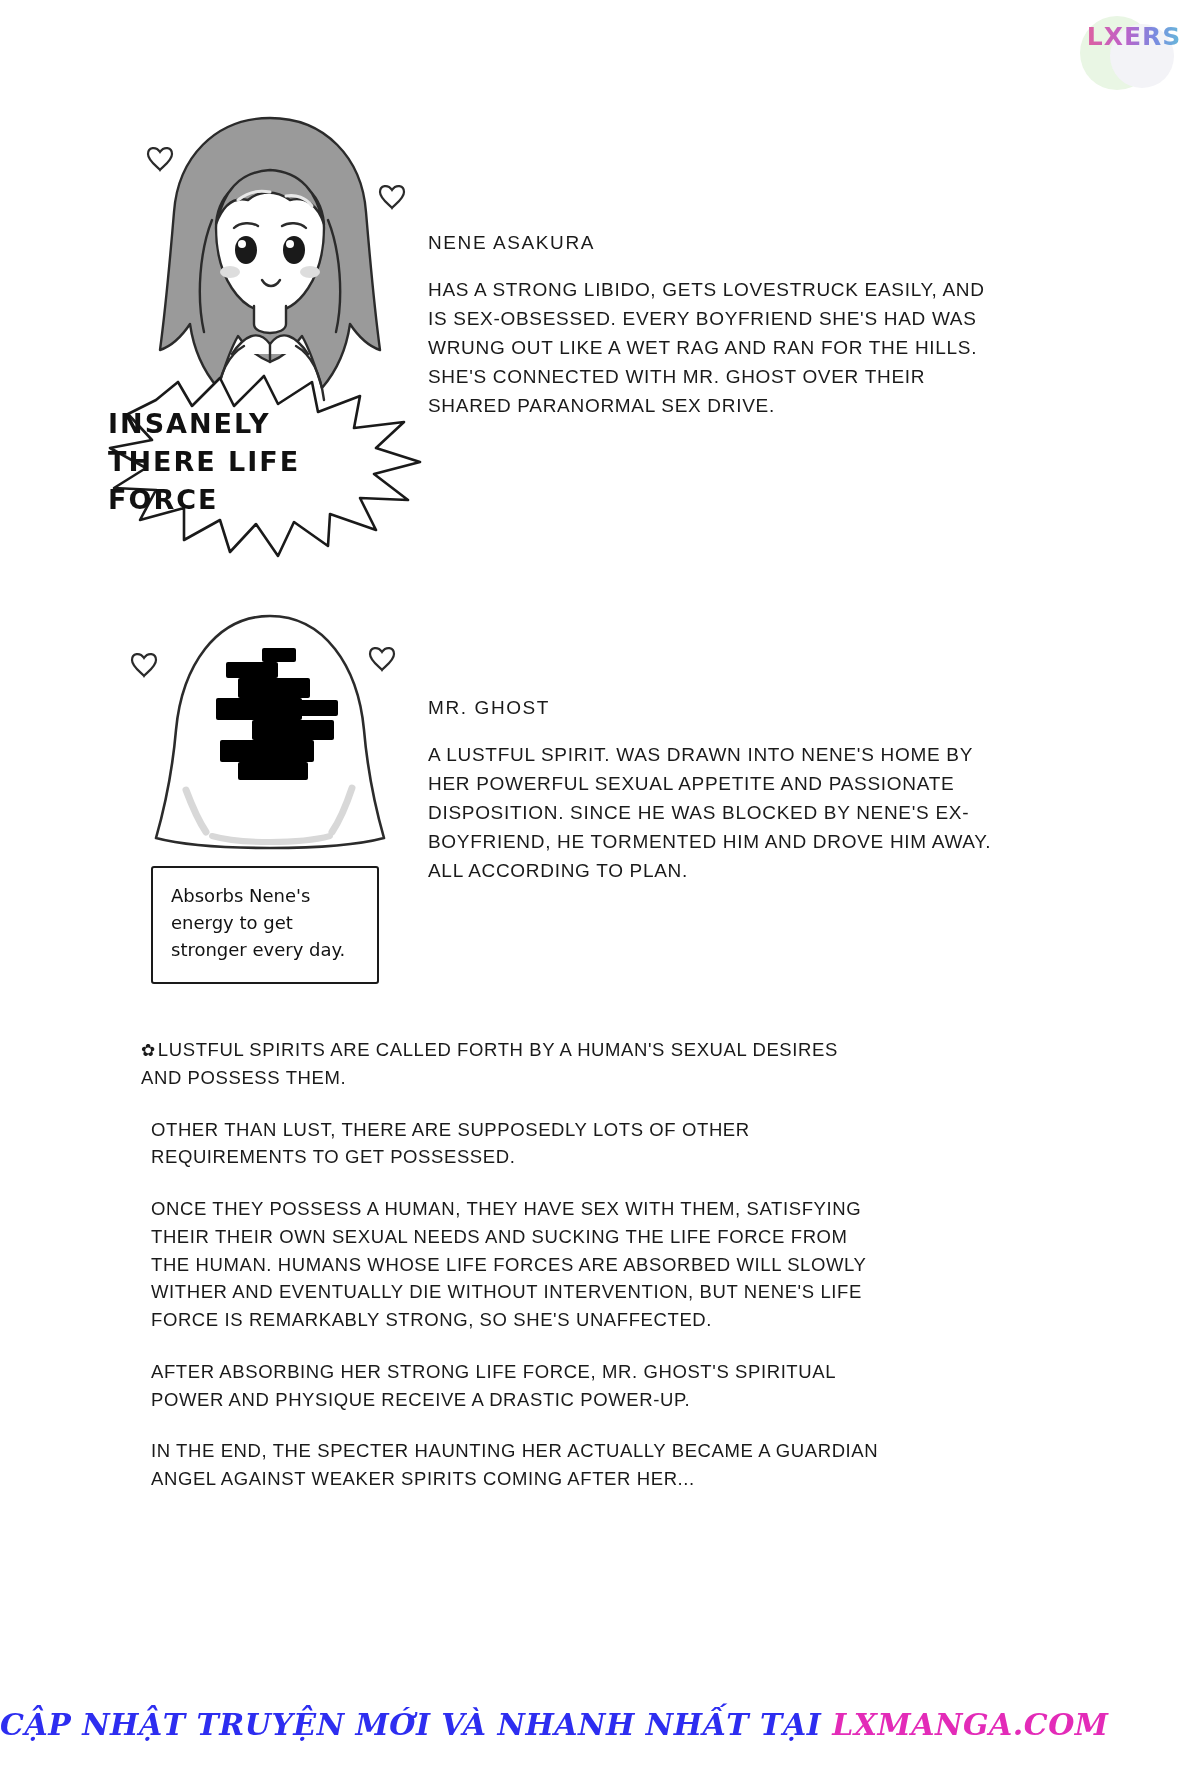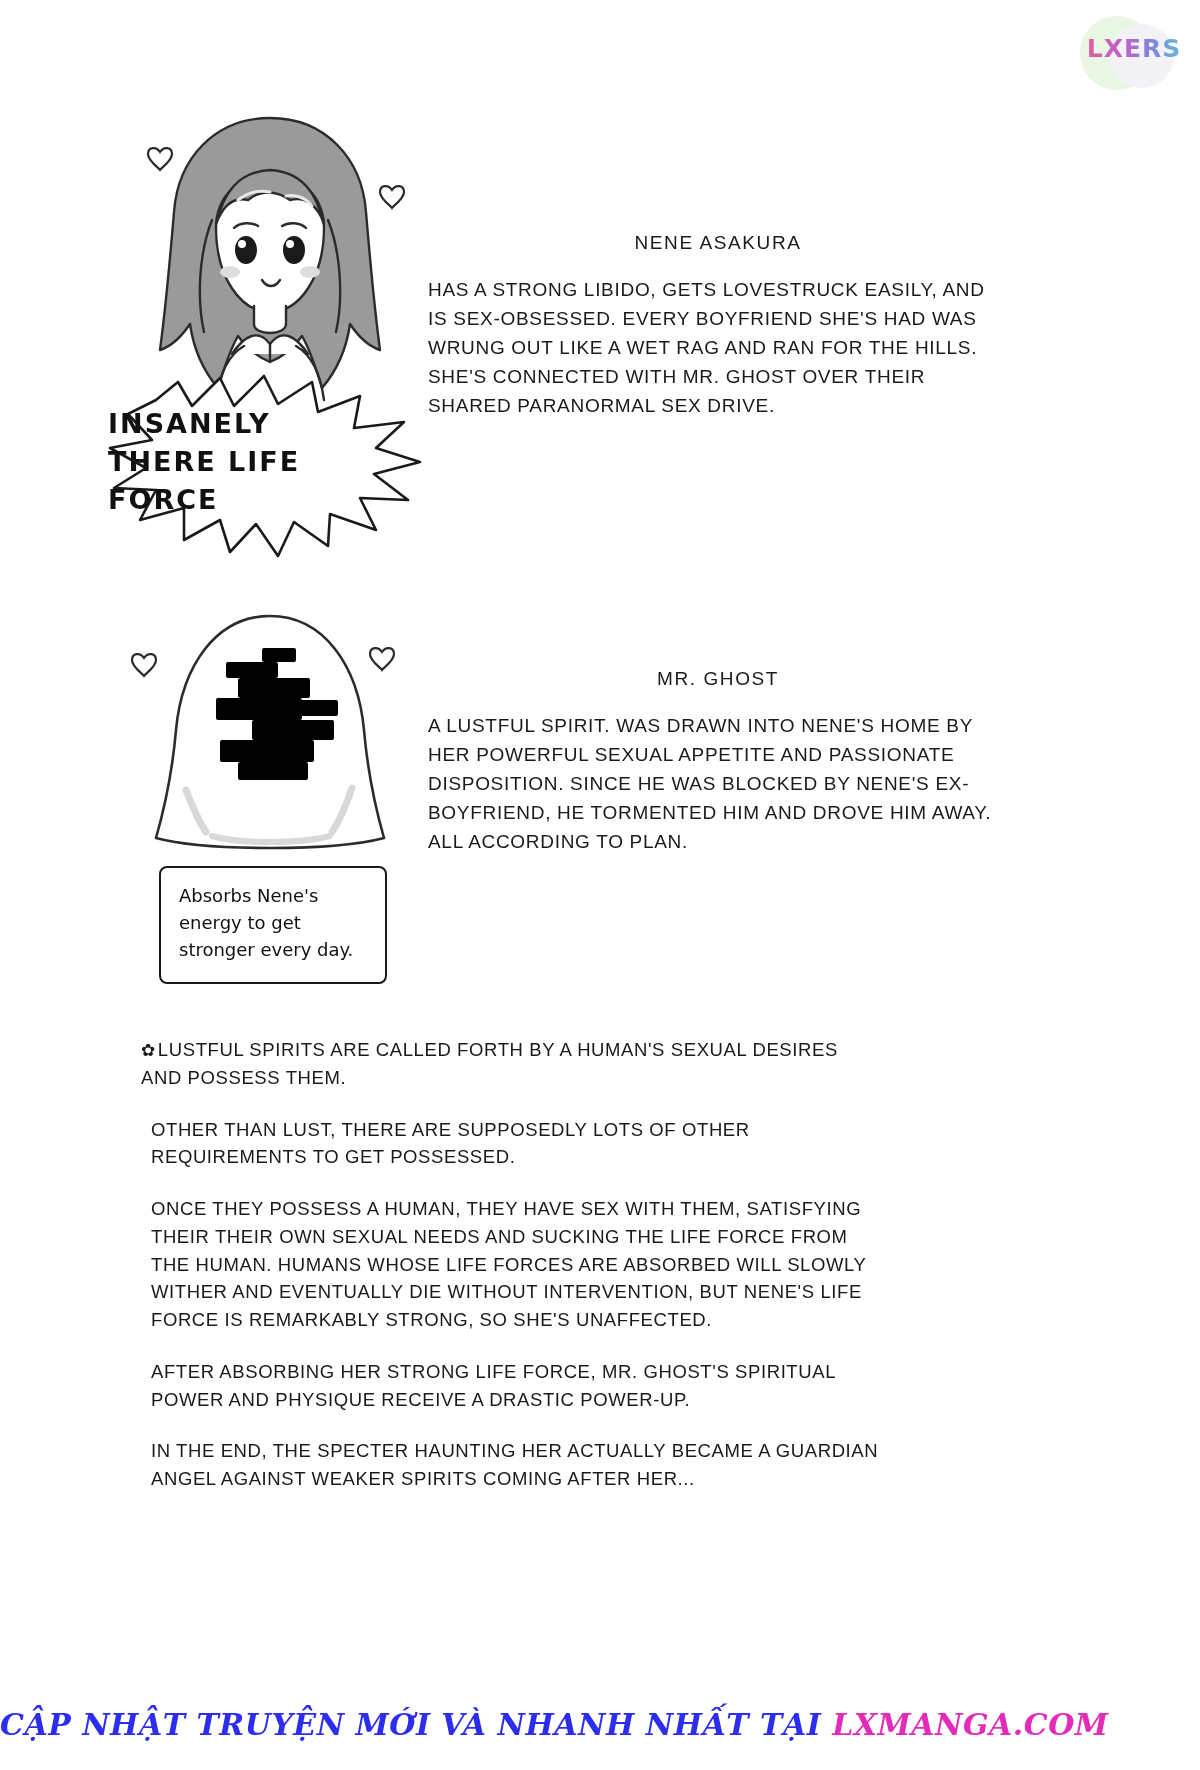--- a/index.html
+++ b/index.html
@@ -37,21 +37,21 @@
     position: absolute;
     top: 14px;
     left: 44px;
     width: 64px;
     height: 64px;
     border-radius: 50%;
     background: #f3f3f7;
   }
   .wm-text {
     position: absolute;
-    top: 24px;
+    top: 12px;
     left: 16px;
     width: 104px;
     text-align: center;
     font-family: "DejaVu Sans", sans-serif;
     font-weight: bold;
     font-size: 25px;
     letter-spacing: 1px;
     background: linear-gradient(90deg, #e0619b 0%, #c060c8 40%, #7a8ae0 70%, #63c3d8 100%);
     -webkit-background-clip: text;
     background-clip: text;
@@ -60,34 +60,33 @@
 
   
   .char-block {
     position: absolute;
   }
   .char-name {
     font-size: 19px;
     letter-spacing: 1.6px;
     margin-bottom: 22px;
     color: #1a1a1a;
-    text-align: center;
   }
   .char-desc {
     font-size: 19px;
     letter-spacing: 0.7px;
     line-height: 1.52;
     color: #1a1a1a;
     max-width: 580px;
   }
 
   
   #nene-text { left: 428px; top: 232px; }
   
-  #ghost-text { left: 428px; top: 668px; }
+  #ghost-text { left: 428px; top: 697px; }
 
   
   #nene-art { position: absolute; left: 120px; top: 100px; width: 300px; height: 330px; }
   #ghost-art { position: absolute; left: 120px; top: 600px; width: 300px; height: 300px; }
 
   
   #burst { position: absolute; left: 108px; top: 370px; width: 320px; height: 200px; }
   .burst-line {
     position: absolute;
     width: 100%;
@@ -95,26 +94,26 @@
     font-family: "DejaVu Sans", sans-serif;
     font-weight: bold;
     font-size: 27px;
     letter-spacing: 2px;
     color: #111;
   }
 
   
   #ghost-note {
     position: absolute;
-    left: 159px;
+    left: 151px;
     top: 866px;
     width: 228px;
     height: 118px;
     border: 2px solid #1a1a1a;
-    border-radius: 8px;
+    border-radius: 3px;
     box-sizing: border-box;
     padding: 14px 12px 10px 18px;
     font-family: "DejaVu Sans", sans-serif;
     font-size: 18px;
     line-height: 1.5;
     color: #111;
   }
 
   
   #notes {

